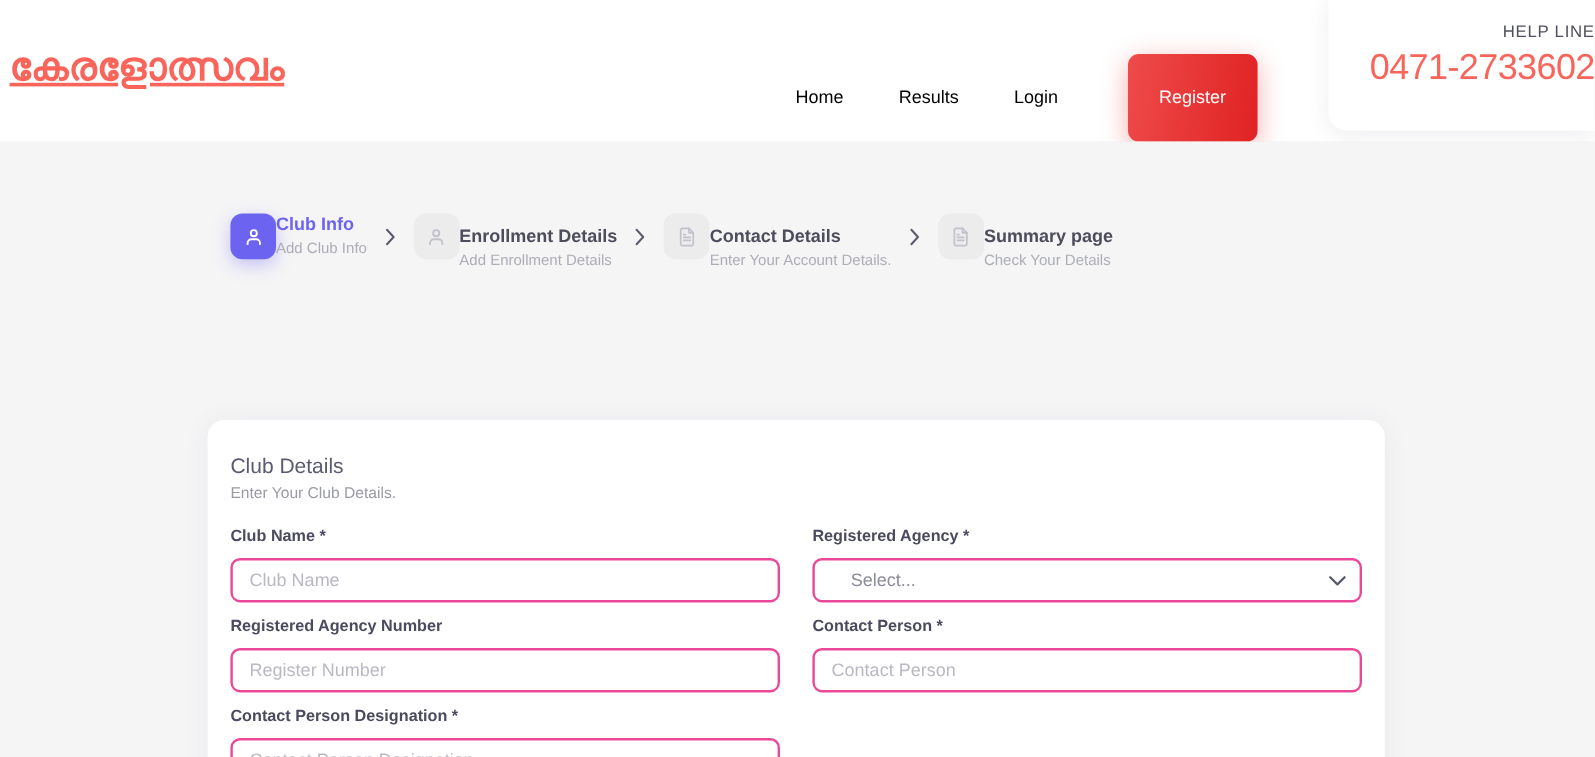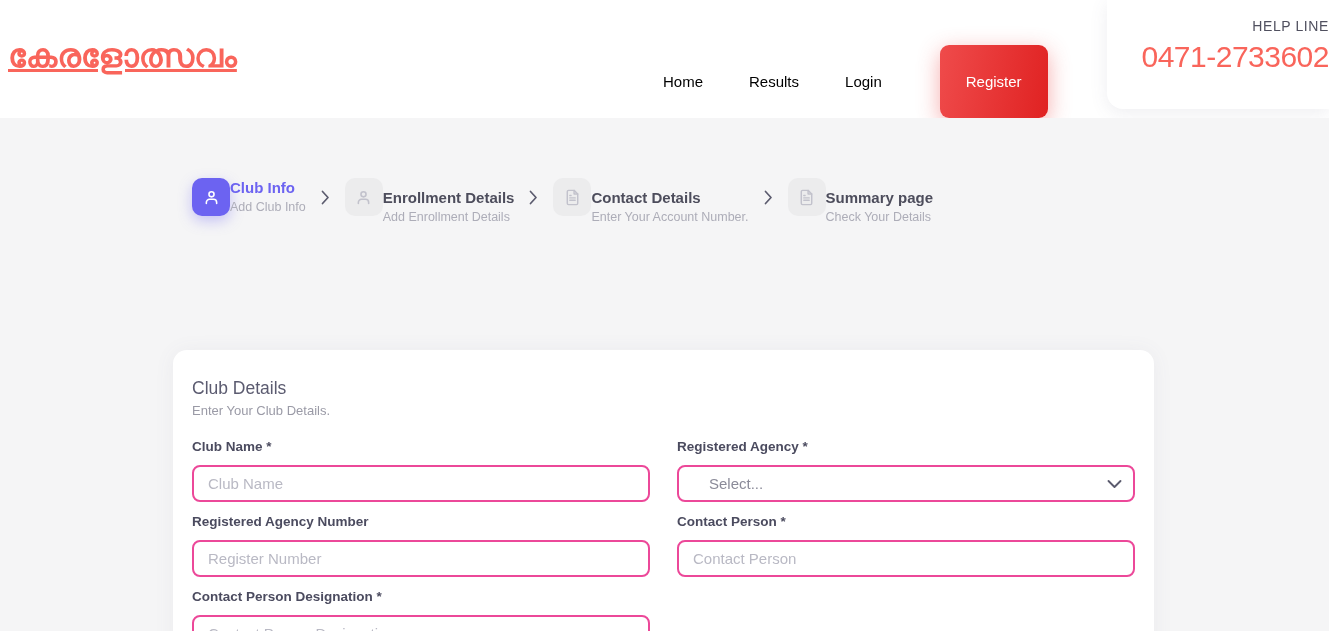--- a/index.html
+++ b/index.html
@@ -327,21 +327,21 @@
     <button class="step">
       <span class="step-icon inactive">
         <svg width="19" height="19" viewBox="0 0 24 24" fill="none" stroke="#c2c2cc" stroke-width="1.8" stroke-linecap="round" stroke-linejoin="round">
           <path d="M14 3H7a1.6 1.6 0 0 0-1.6 1.6v14.8A1.6 1.6 0 0 0 7 21h10a1.6 1.6 0 0 0 1.6-1.6V7.6z"></path>
           <path d="M14 3v4.6h4.6"></path>
           <path d="M8.6 12.5h6.8M8.6 15.5h6.8M8.6 9.5h1.6"></path>
         </svg>
       </span>
       <span class="step-text">
         <span class="step-title inactive">Contact Details</span>
-        <span class="step-sub">Enter Your Account Number.</span>
+        <span class="step-sub">Enter Your Account Details.</span>
       </span>
     </button>
 
     <span class="step-chevron">
       <svg width="9" height="15" viewBox="0 0 9 15" fill="none" stroke="#5b5b6e" stroke-width="1.7" stroke-linecap="round" stroke-linejoin="round">
           <path d="M1.5 1.5 L7 7.5 L1.5 13.5"></path>
         </svg>
     </span>
 
     <button class="step">

